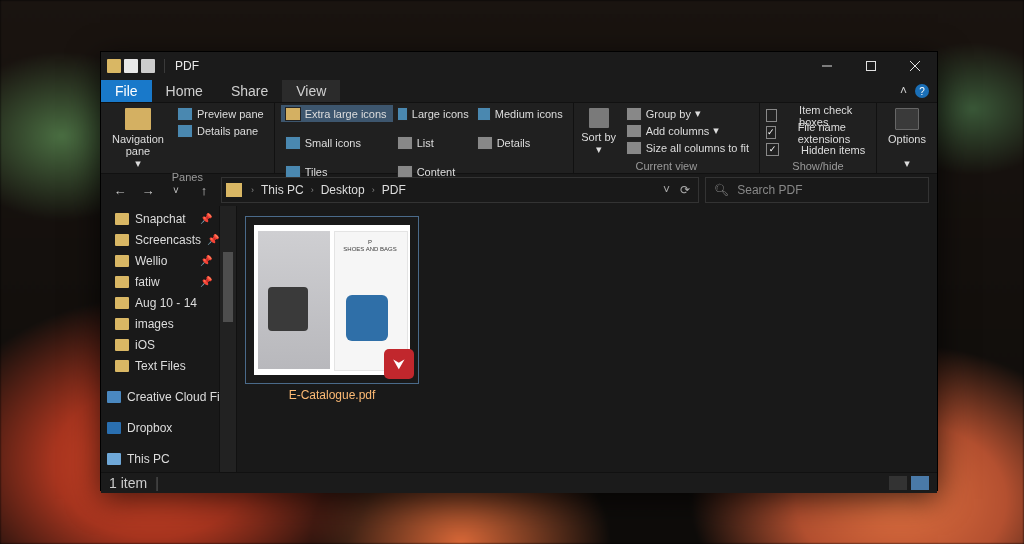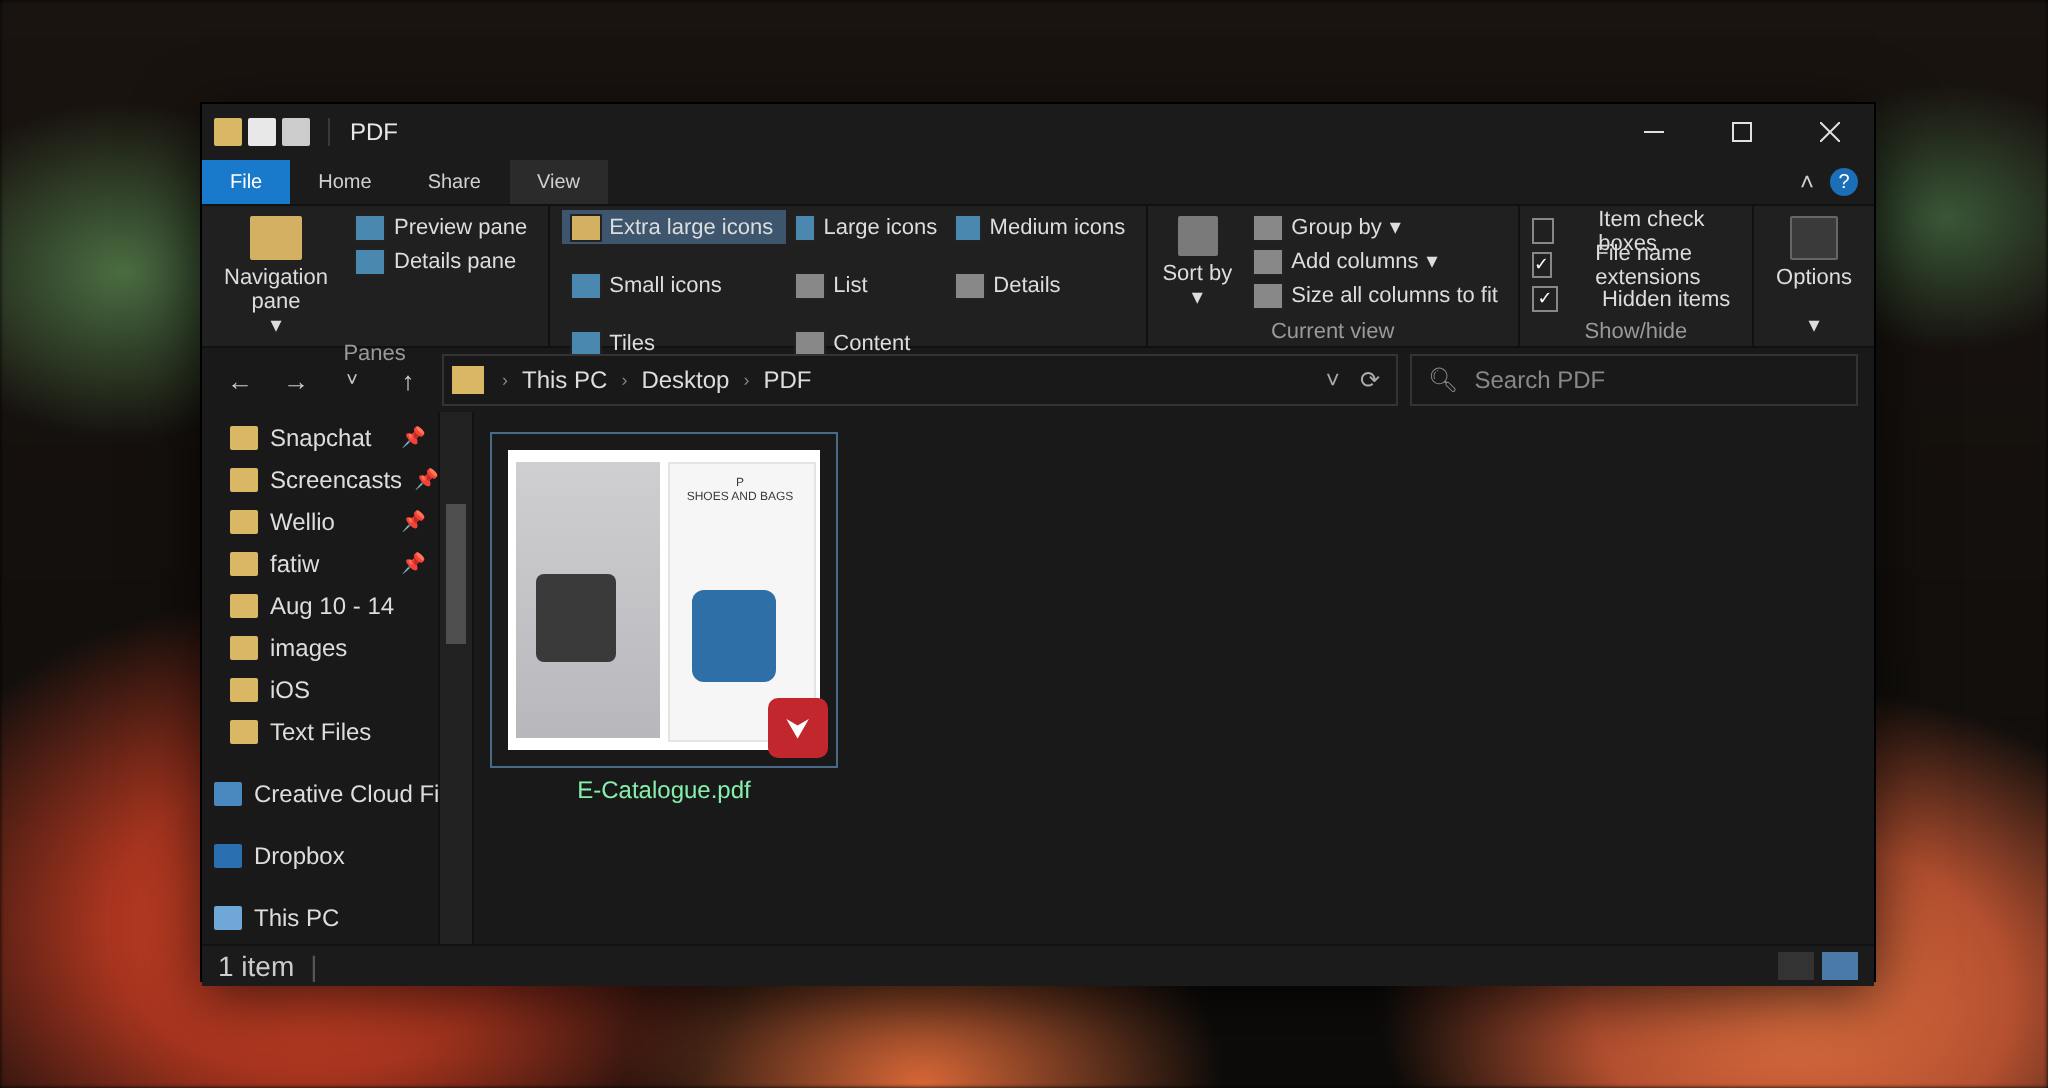--- a/index.html
+++ b/index.html
@@ -15,21 +15,21 @@
   .titlebar{display:flex;align-items:center;height:28px;background:#1b1b1b}
   .tb-icons{display:flex;gap:3px;padding-left:6px;align-items:center}
   .mini-ico{width:14px;height:14px;background:#d9b764;border-radius:1px;position:relative}
   .mini-ico.file{background:#e8e8e8}
   .mini-ico.dark{background:#ccc}
   .tb-sep{width:1px;height:14px;background:#3a3a3a;margin:0 6px}
   .tb-title{padding-left:4px;font-size:12px;color:#e8e8e8}
   .tb-btns{margin-left:auto;display:flex}
   .tb-btn{width:44px;height:28px;display:flex;align-items:center;justify-content:center;color:#e0e0e0}
   .tabs{display:flex;align-items:stretch;height:22px;background:#1b1b1b;border-bottom:1px solid #111}
-  .tab{padding:0 14px;display:flex;align-items:center;font-size:10px;color:#d0d0d0}
+  .tab{padding:0 14px;display:flex;align-items:center;font-size:14px;color:#d0d0d0}
   .tab.file{background:#1979ca;color:#fff}
   .tab.active{background:#2b2b2b}
   .collapse{margin-left:auto;display:flex;align-items:center;gap:8px;padding-right:8px;color:#d0d0d0}
   .help{width:14px;height:14px;border-radius:50%;background:#1a6fb7;color:#fff;font-size:10px;display:flex;align-items:center;justify-content:center}
   .ribbon{display:flex;height:70px;background:#202020;border-bottom:1px solid #111}
   .group{display:flex;flex-direction:column;border-right:1px solid #111;padding:2px 6px 0 6px}
   .group-body{flex:1;display:flex;gap:4px;align-items:flex-start}
   .group-label{text-align:center;font-size:11px;color:#9a9a9a;padding:2px 0 1px}
   .vbtn{display:flex;flex-direction:column;align-items:center;justify-content:center;width:62px;padding-top:3px;color:#ddd;font-size:11px;line-height:12px;text-align:center}
   .vbtn .big{width:26px;height:22px;background:#d4b062;margin-bottom:3px;border-radius:1px}
@@ -65,21 +65,21 @@
   .content{flex:1;padding:10px;overflow:auto}
   .file-item{width:170px;display:flex;flex-direction:column;align-items:center}
   .thumb-frame{width:166px;height:160px;border:1px solid #4a6a8a;padding:3px;background:#191919;display:flex;align-items:center;justify-content:center;position:relative}
   .thumb-page{width:156px;height:150px;background:#fff;position:relative;overflow:hidden}
   .tp-left{position:absolute;left:4px;top:6px;width:72px;height:138px;background:linear-gradient(#cfcfd2,#b8b8bc)}
   .tp-right{position:absolute;left:80px;top:6px;width:72px;height:138px;background:#f6f6f6;border:1px solid #e4e4e4}
   .tp-bag1{position:absolute;left:14px;top:62px;width:40px;height:44px;background:#3a3a3a;border-radius:4px}
   .tp-bag2{position:absolute;left:92px;top:70px;width:42px;height:46px;background:#2f6fa8;border-radius:6px}
   .tp-txt{position:absolute;left:88px;top:14px;width:56px;height:30px;color:#3a3a3a;font-size:6px;line-height:7px;text-align:center}
   .pdfbadge{position:absolute;right:4px;bottom:4px;width:30px;height:30px;background:#c1272d;border-radius:5px;display:flex;align-items:center;justify-content:center;color:#fff;font-size:14px}
-  .file-label{margin-top:4px;color:#86efac;font-size:12px}
+  .file-label{margin-top:4px;color:#fdba74;font-size:12px}
   .status{height:20px;background:#1b1b1b;border-top:1px solid #111;display:flex;align-items:center;padding:0 8px;color:#ccc;font-size:14px}
   .status .views{margin-left:auto;display:flex;gap:4px}
   .viewico{width:18px;height:14px;background:#333}
   .viewico.active{background:#4a7aa8}
   svg{display:block}
 </style>
 </head>
 <body>
 
 <div class="wallpaper"></div>

